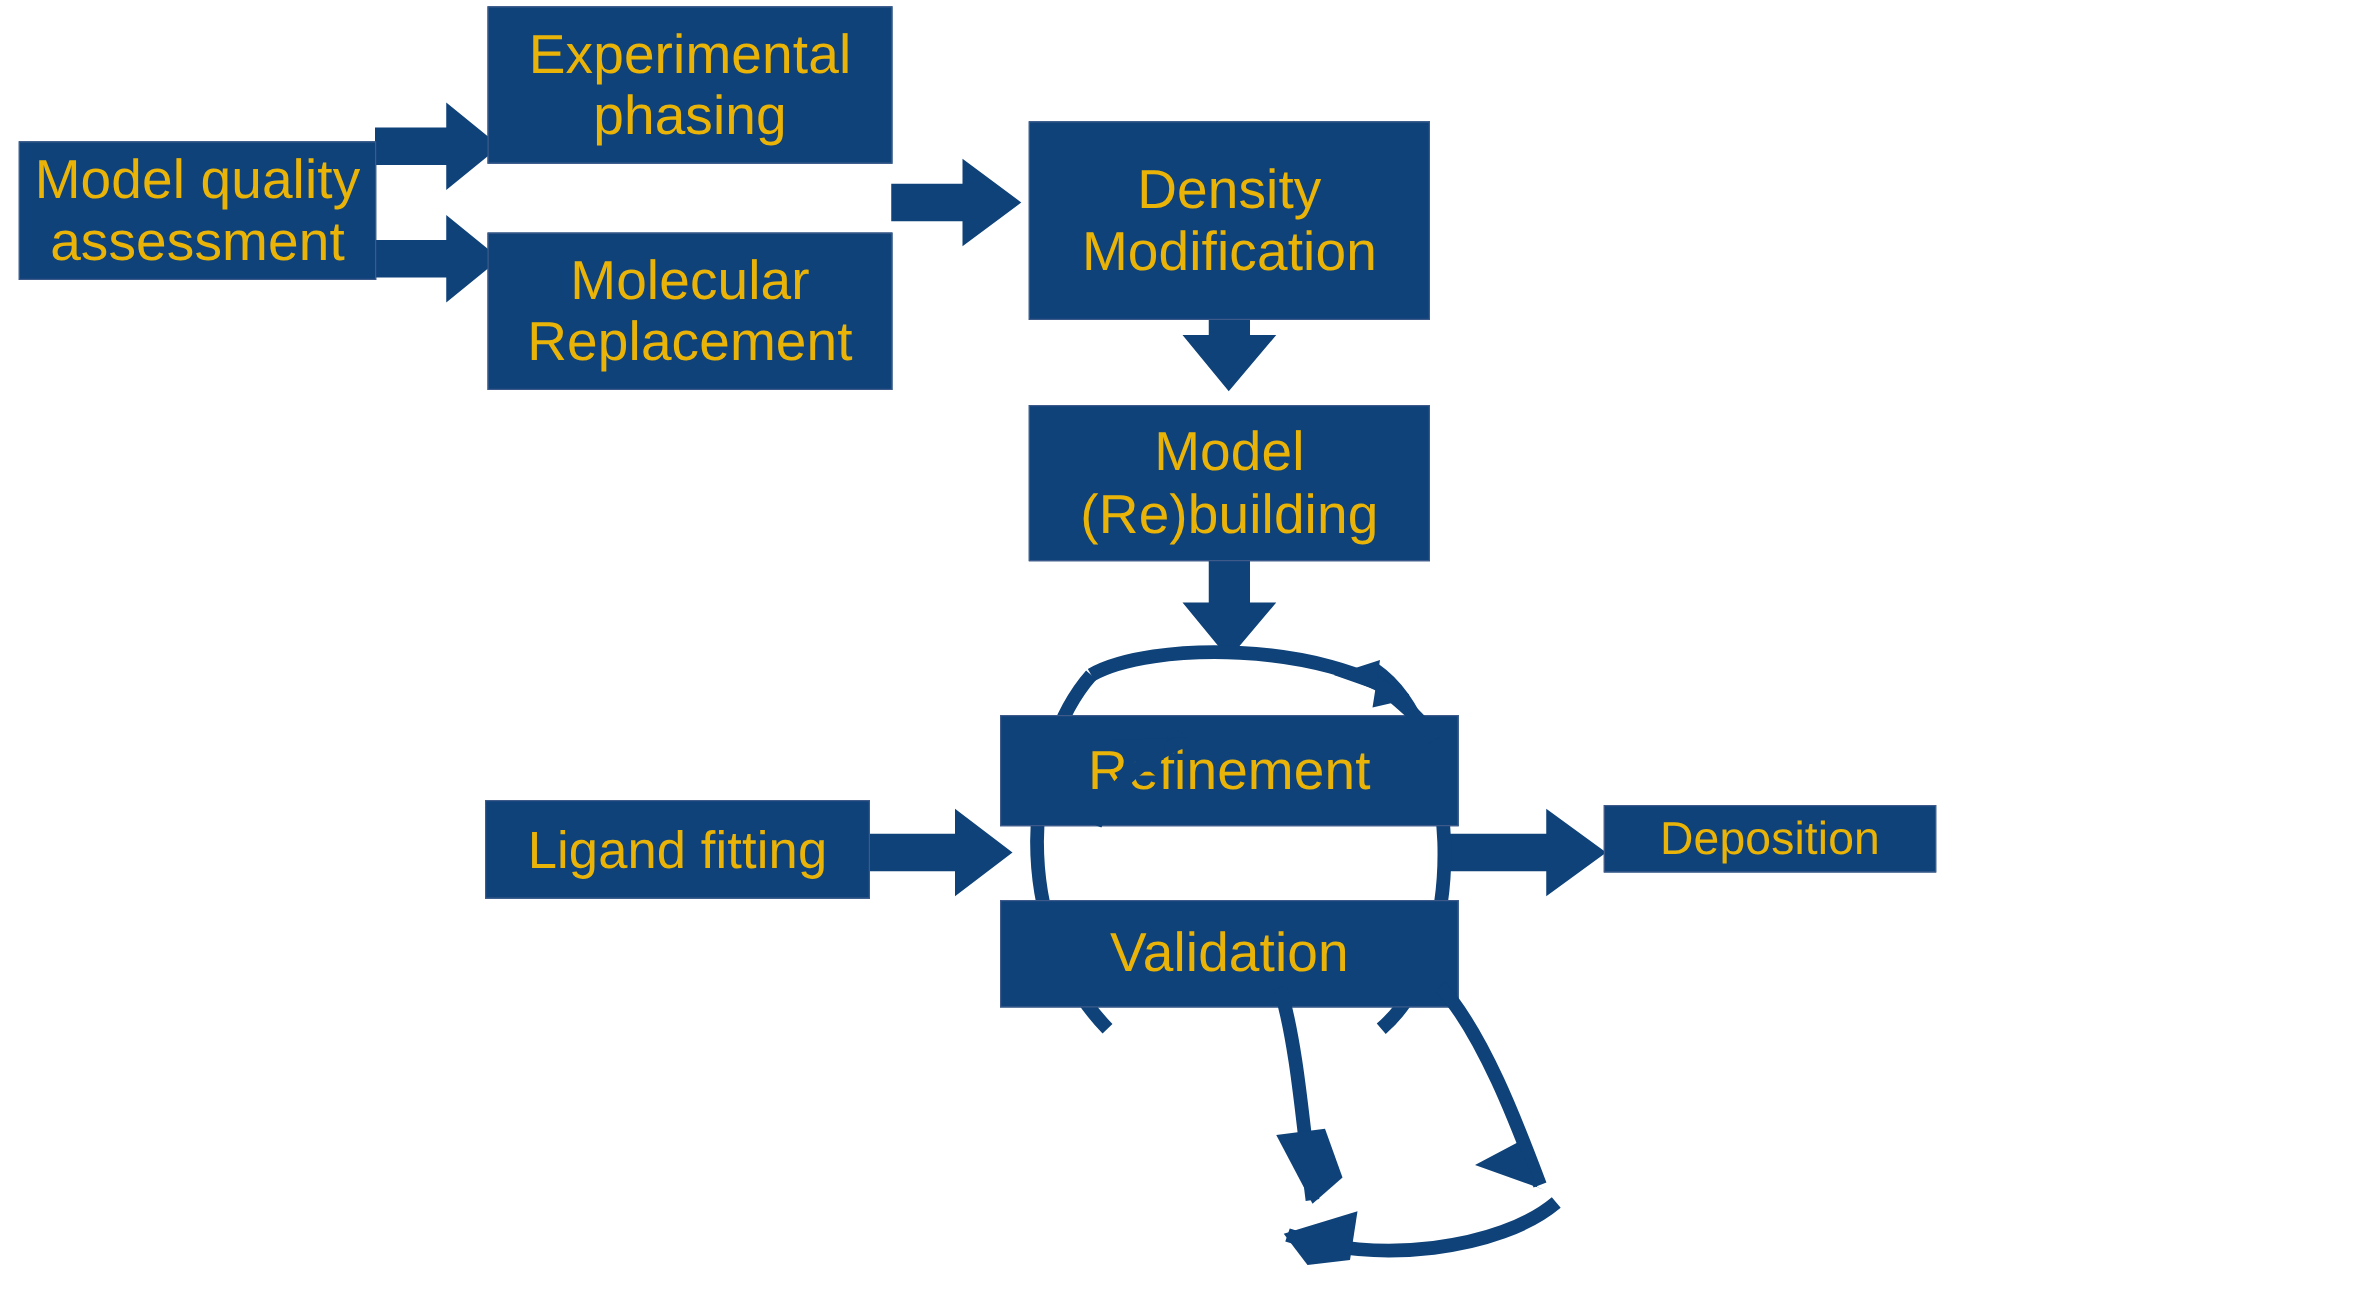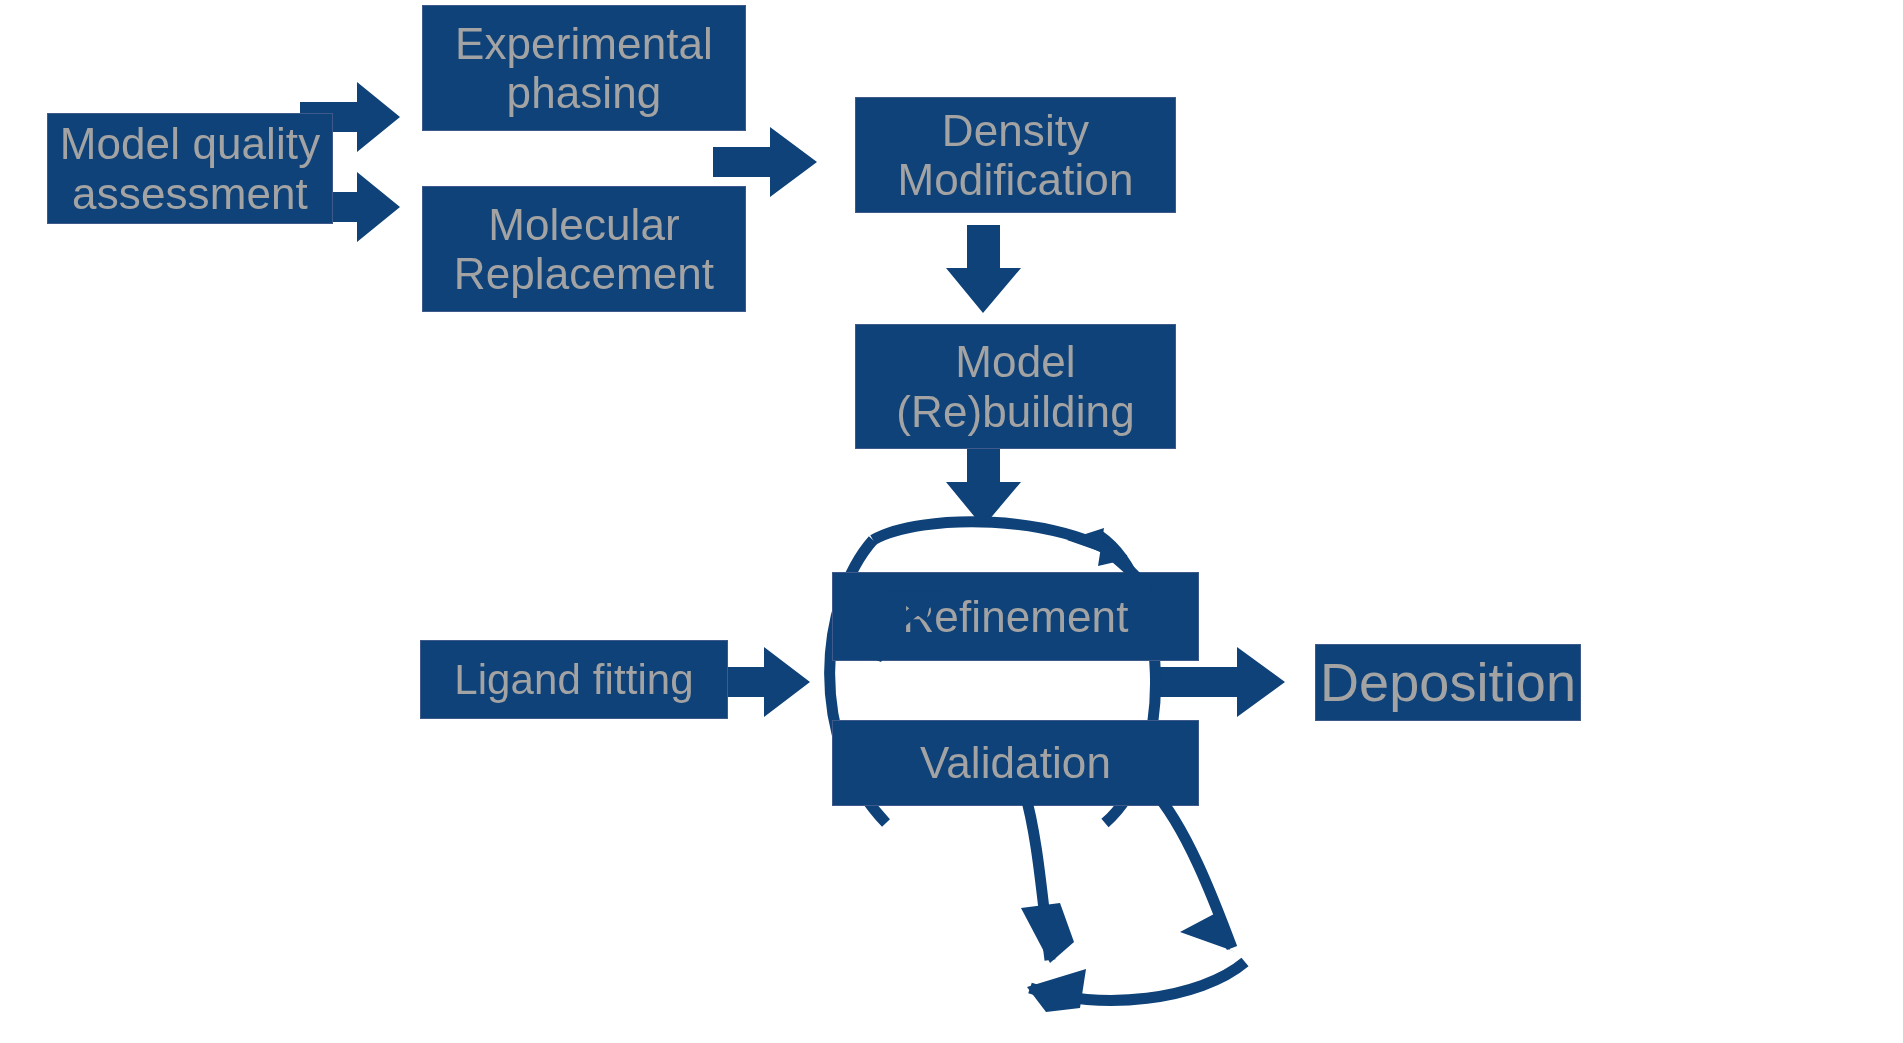--- a/index.html
+++ b/index.html
@@ -9,32 +9,31 @@
     height:1043px;
     background:#ffffff;
     overflow:hidden;
     font-family:"Liberation Sans", sans-serif;
   }
   .node{
     position:absolute;
     background:#0e4279;
     border:1px solid #3d5a8a;
     box-sizing:border-box;
-    color:#a3a3a3;
+    color:#eab308;
     display:flex;
     align-items:center;
     justify-content:center;
     text-align:center;
     line-height:1.12;
     font-size:44px;
     font-weight:400;
     white-space:pre-line;
     letter-spacing:0.1px;
     z-index:3;
-    margin-left:32px;
   }
   svg.layer{
     position:absolute;
     left:0;top:0;
     width:1903px;
     height:1043px;
     z-index:2;
     overflow:visible;
   }
   svg.layer.front{ z-index:4; pointer-events:none; }
@@ -88,33 +87,33 @@
 
   <div class="node" style="left:15px;top:113px;width:286px;height:111px;font-size:44px;">Model quality
 assessment</div>
 
   <div class="node" style="left:390px;top:5px;width:324px;height:126px;font-size:44px;">Experimental
 phasing</div>
 
   <div class="node" style="left:390px;top:186px;width:324px;height:126px;font-size:44px;">Molecular
 Replacement</div>
 
-  <div class="node" style="left:823px;top:97px;width:321px;height:116px;font-size:44px;">Density
+  <div class="node" style="left:823px;top:97px;width:321px;height:159px;font-size:44px;">Density
 Modification</div>
 
   <div class="node" style="left:823px;top:324px;width:321px;height:125px;font-size:44px;">Model
 (Re)building</div>
 
   <div class="node" style="left:800px;top:572px;width:367px;height:89px;font-size:44px;">Refinement</div>
 
   <div class="node" style="left:800px;top:720px;width:367px;height:86px;font-size:44px;">Validation</div>
 
   <div class="node" style="left:388px;top:640px;width:308px;height:79px;font-size:42px;">Ligand fitting</div>
 
-  <div class="node" style="left:1283px;top:644px;width:266px;height:77px;font-size:54px;">Deposition</div>
+  <div class="node" style="left:1283px;top:644px;width:266px;height:54px;font-size:37px;">Deposition</div>
 
   <svg class="layer front" viewBox="0 0 1903 1043">
 
     <g>
       <path class="arcstroke" d="M 873,540 C 920,513 1060,513 1124,560"></path>
       <path class="arrowfill" d="M 1124,560 L 1067,540 L 1104,528 L 1098,566 Z"></path>
     </g>
 
     <g>
       <path class="arcstroke" d="M 1104,548 C 1124,565 1140,578 1148,592"></path>

